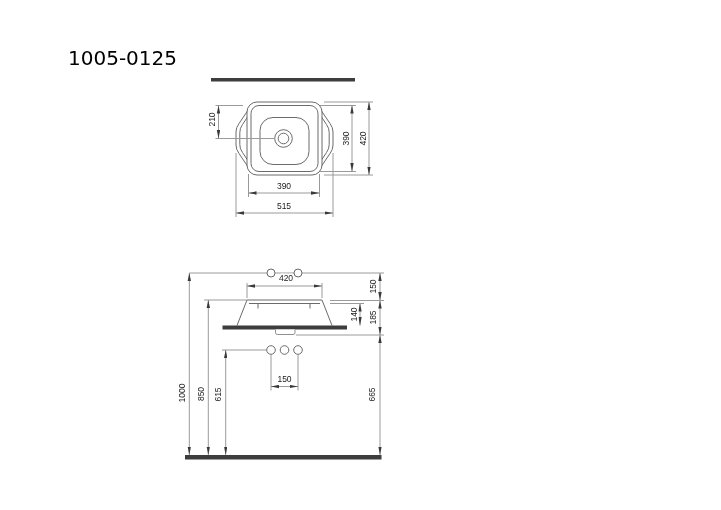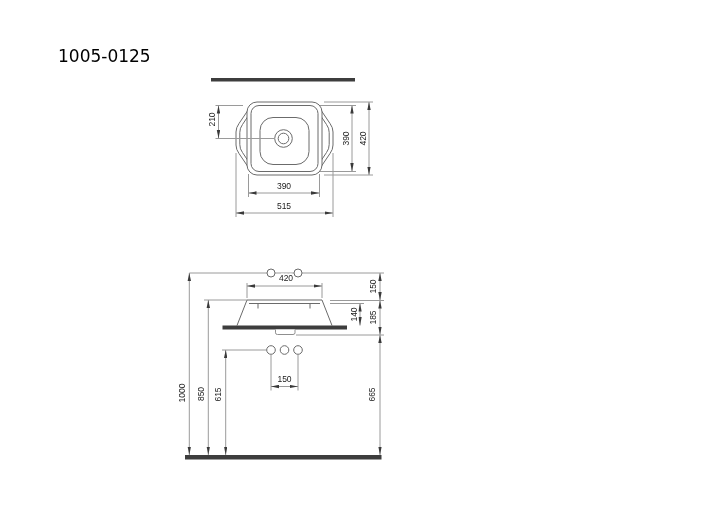--- a/index.html
+++ b/index.html
@@ -5,23 +5,23 @@
   html,body{margin:0;padding:0;}
   body{
     width:721px;height:510px;
     background:#ffffff;
     position:relative;
     overflow:hidden;
     font-family:"Liberation Sans", sans-serif;
   }
   .title{
     position:absolute;
-    left:58px;top:46px;
+    left:68px;top:46px;
     font-family:"DejaVu Sans", sans-serif;
-    font-size:17px;
+    font-size:20px;
     color:#000;
     letter-spacing:0px;
   }
   svg{position:absolute;left:0;top:0;}
   .obj{stroke:#6b6b6b;stroke-width:1;fill:none;}
   .objw{stroke:#6b6b6b;stroke-width:1;fill:#ffffff;}
   .dim{stroke:#9a9a9a;stroke-width:1;fill:none;}
   .bar{fill:#3d3d3d;stroke:none;}
   .stub{stroke:#8f8f8f;stroke-width:1;fill:#ffffff;}
   text{

